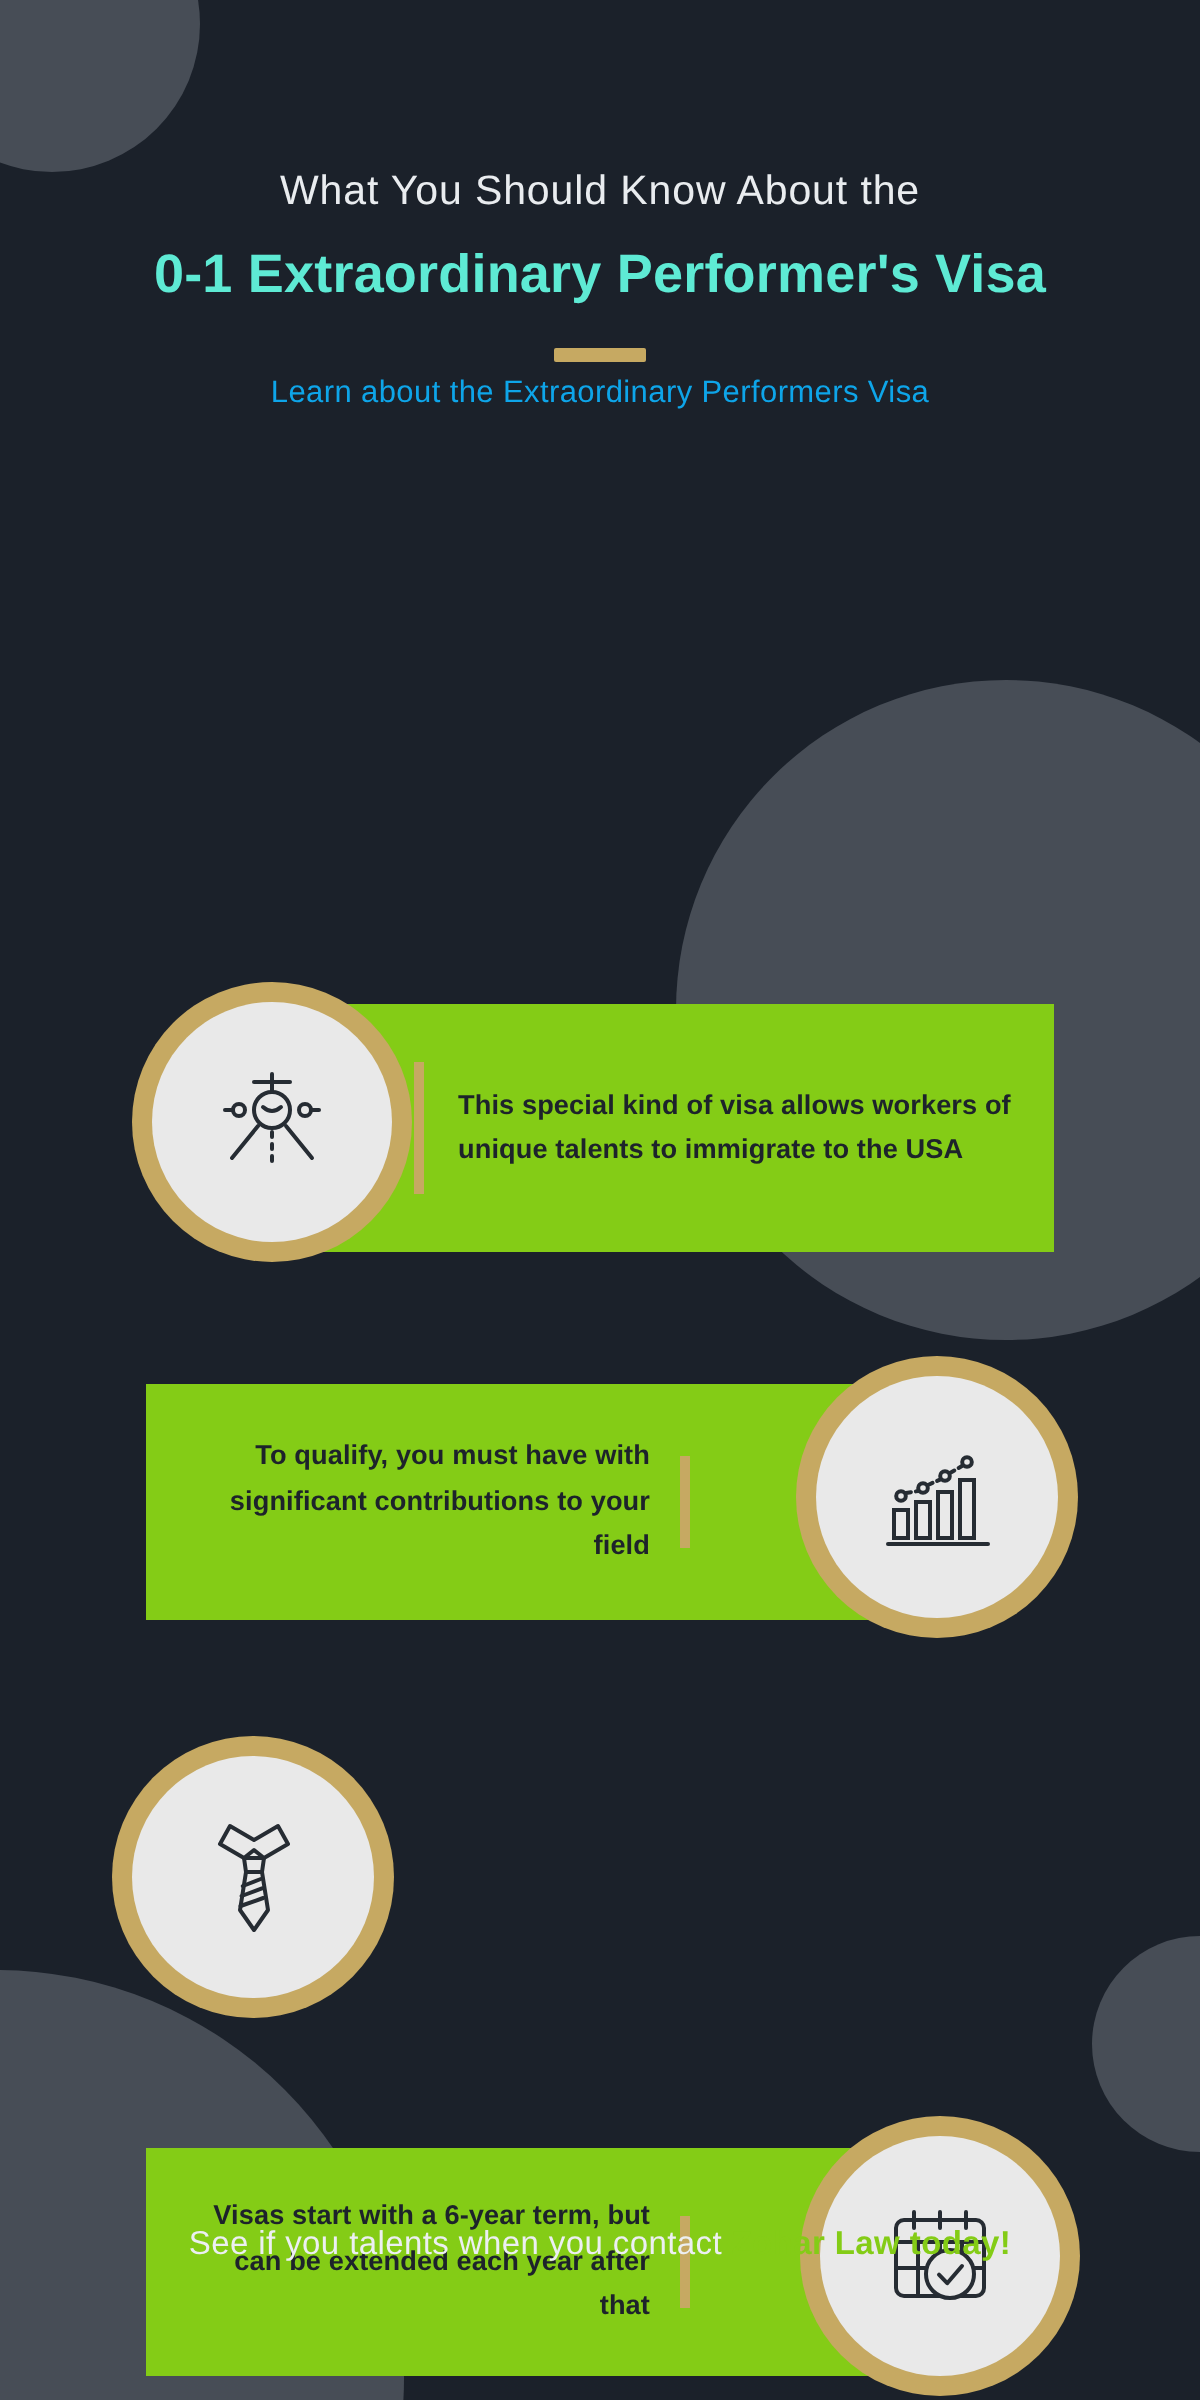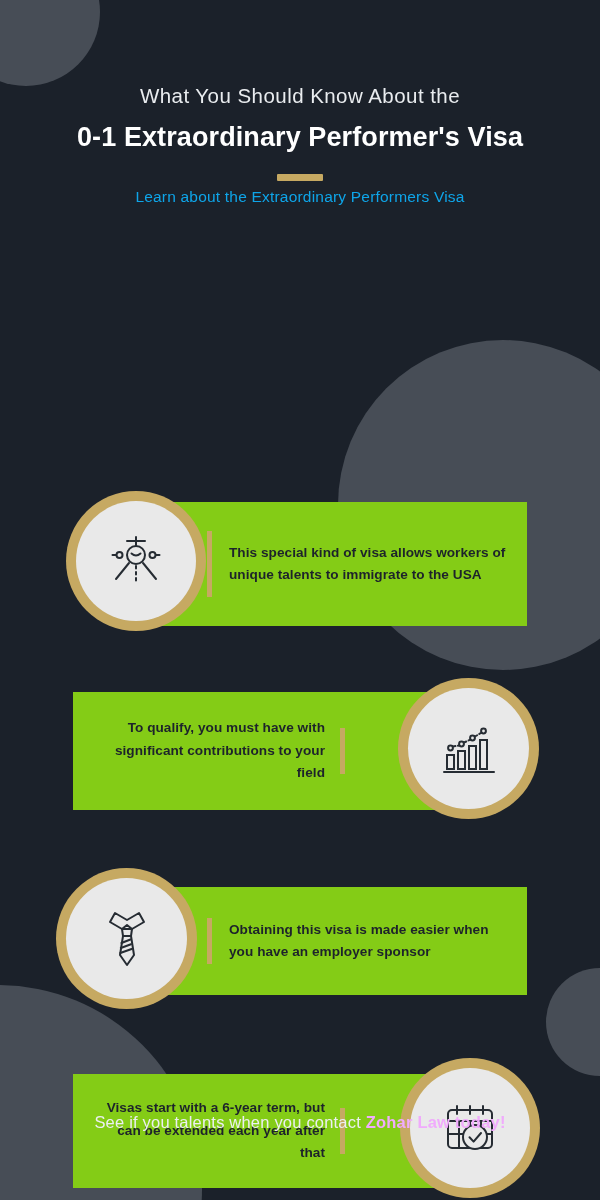--- a/index.html
+++ b/index.html
@@ -20,21 +20,21 @@
   .blob-br   { left:546px;  top:968px;  width:108px; height:108px; }
 
   
   .header { position:relative; z-index:2; text-align:center; padding-top:84px; }
   .kicker {
     font-size:20.5px; font-weight:400; color:#e9ecef;
     letter-spacing:.45px;
     text-align:center;
   }
   .headline {
-    font-size:27px; font-weight:700; color:#ffffff;
+    font-size:27px; font-weight:700; color:#5eead4;
     letter-spacing:.1px; margin-top:14px;
   }
   .divider {
     width:46px; height:7px; background:#c6a962;
     margin:21px auto 0; border-radius:1px;
   }
   .subtitle {
     font-size:15.5px; font-weight:400; color:#0ea5e9;
     letter-spacing:.2px; margin-top:7px;
   }
@@ -79,21 +79,21 @@
     display:flex; align-items:center; justify-content:center;
   }
   .badge svg { display:block; }
 
   
   .footer {
     position:absolute; z-index:2; left:0; width:600px; top:1113px;
     text-align:center; font-size:16.5px; color:#eceff2;
     letter-spacing:.2px;
   }
-  .footer b { font-weight:700; color:#f0abfc; }
+  .footer b { font-weight:700; color:#84cc16; }
 </style>
 </head>
 <body>
 
 <div class="bg-layer">
   <div class="blob blob-tl"></div>
   <div class="blob blob-right"></div>
   <div class="blob blob-bl"></div>
   <div class="blob blob-br"></div>
 </div>
@@ -154,26 +154,20 @@
           <circle cx="21.5" cy="24" r="2.4"></circle>
           <circle cx="32.5" cy="18" r="2.4"></circle>
           <circle cx="43.5" cy="11" r="2.4"></circle>
           <path d="M13 26.5 L19 25.5 M24 22.5 L30 19.8 M35 16.5 L41 13" stroke-dasharray="2.5 2.5"></path>
         </svg>
       </div>
     </div>
   </div>
 
   <div class="card-row" style="top:662px;height:146px;">
-    <div class="card left-icon" style="top:19px;height:108px;">
-      <div class="inner">
-        <div class="accent-bar" style="height:46px;"></div>
-        <div class="card-text">Obtaining this visa is made easier when you have an employer sponsor</div>
-      </div>
-    </div>
     <div class="badge" style="left:56px;top:0;width:141px;height:141px;">
       <div class="disc" style="width:121px;height:121px;">
 
         <svg width="52" height="62" viewBox="0 0 52 62" fill="none" stroke="#262c33" stroke-width="2" stroke-linecap="round" stroke-linejoin="round">
           <path d="M14 5 L26 12 L38 5 L43 14 L31 21 L26 17 L21 21 L9 14 Z"></path>
           <path d="M21 21 L31 21 L30 28 L22 28 Z"></path>
           <path d="M22 28 L19 47 L26 57 L33 47 L30 28 Z"></path>
           <path d="M20.4 35 L29.4 31.5 M19.8 40 L30 36.2 M19.3 45 L30.6 41"></path>
         </svg>
       </div>

